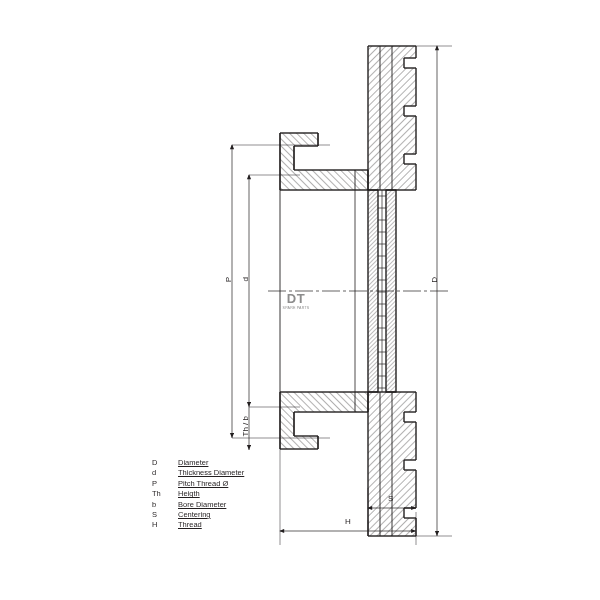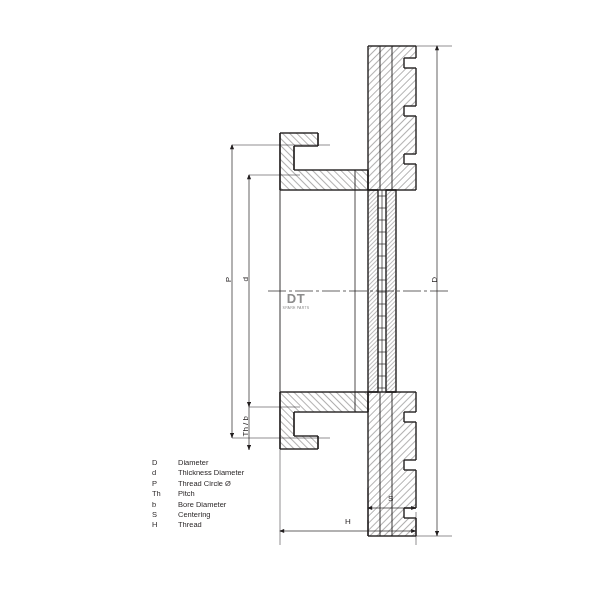--- a/index.html
+++ b/index.html
@@ -35,20 +35,21 @@
   .legend-row {
     display: flex;
     white-space: nowrap;
   }
   .legend-sym {
     width: 26px;
     flex: 0 0 26px;
   }
   .legend-desc {
     flex: 1 1 auto;
+    text-decoration: underline;
   }
   .dim-label {
     position: absolute;
     font-size: 8px;
     color: #231f20;
   }
   .vert {
     writing-mode: vertical-rl;
     transform: rotate(180deg);
   }
@@ -218,25 +219,25 @@
     <div class="legend-row">
       <span class="legend-sym">D</span>
       <span class="legend-desc">Diameter</span>
     </div>
     <div class="legend-row">
       <span class="legend-sym">d</span>
       <span class="legend-desc">Thickness Diameter</span>
     </div>
     <div class="legend-row">
       <span class="legend-sym">P</span>
-      <span class="legend-desc">Thread Circle Ø</span>
+      <span class="legend-desc">Pitch Thread Ø</span>
     </div>
     <div class="legend-row">
       <span class="legend-sym">Th</span>
-      <span class="legend-desc">Pitch</span>
+      <span class="legend-desc">Heigth</span>
     </div>
     <div class="legend-row">
       <span class="legend-sym">b</span>
       <span class="legend-desc">Bore Diameter</span>
     </div>
     <div class="legend-row">
       <span class="legend-sym">S</span>
       <span class="legend-desc">Centering</span>
     </div>
     <div class="legend-row">

